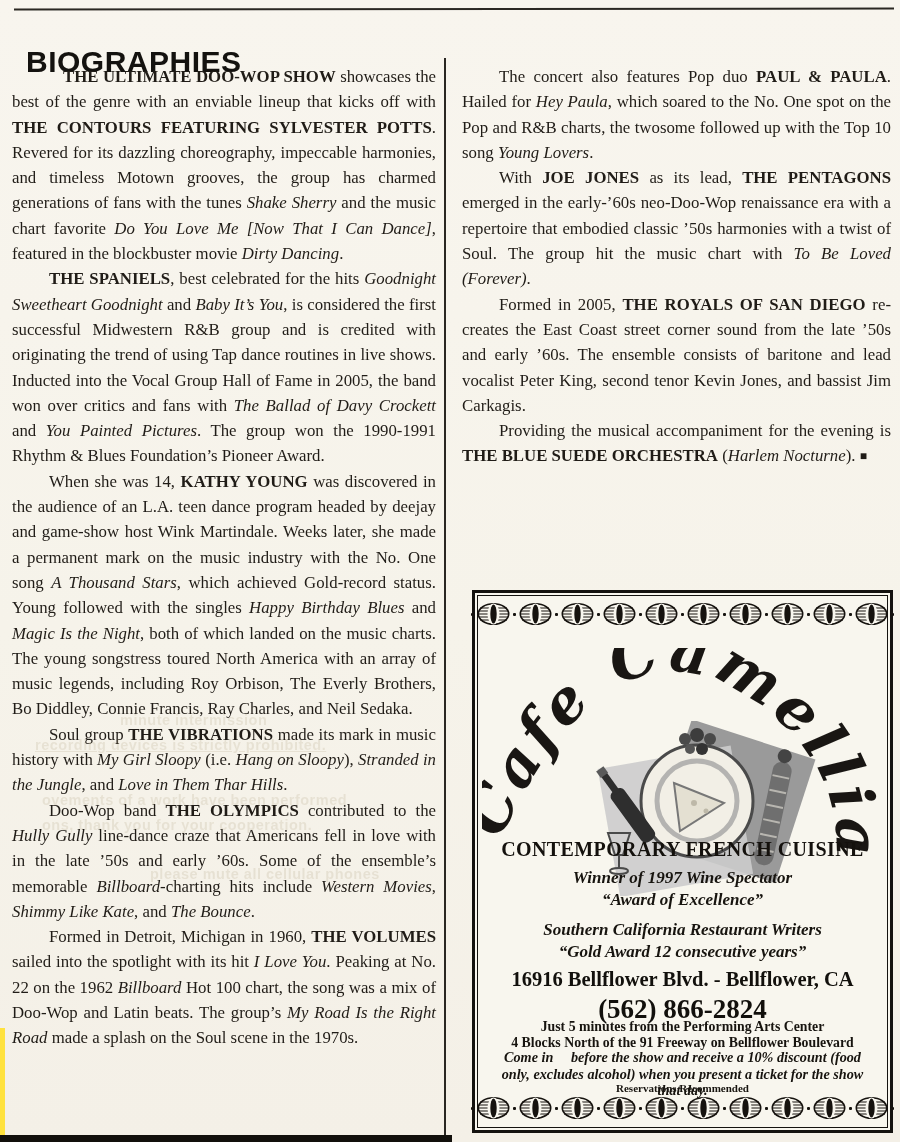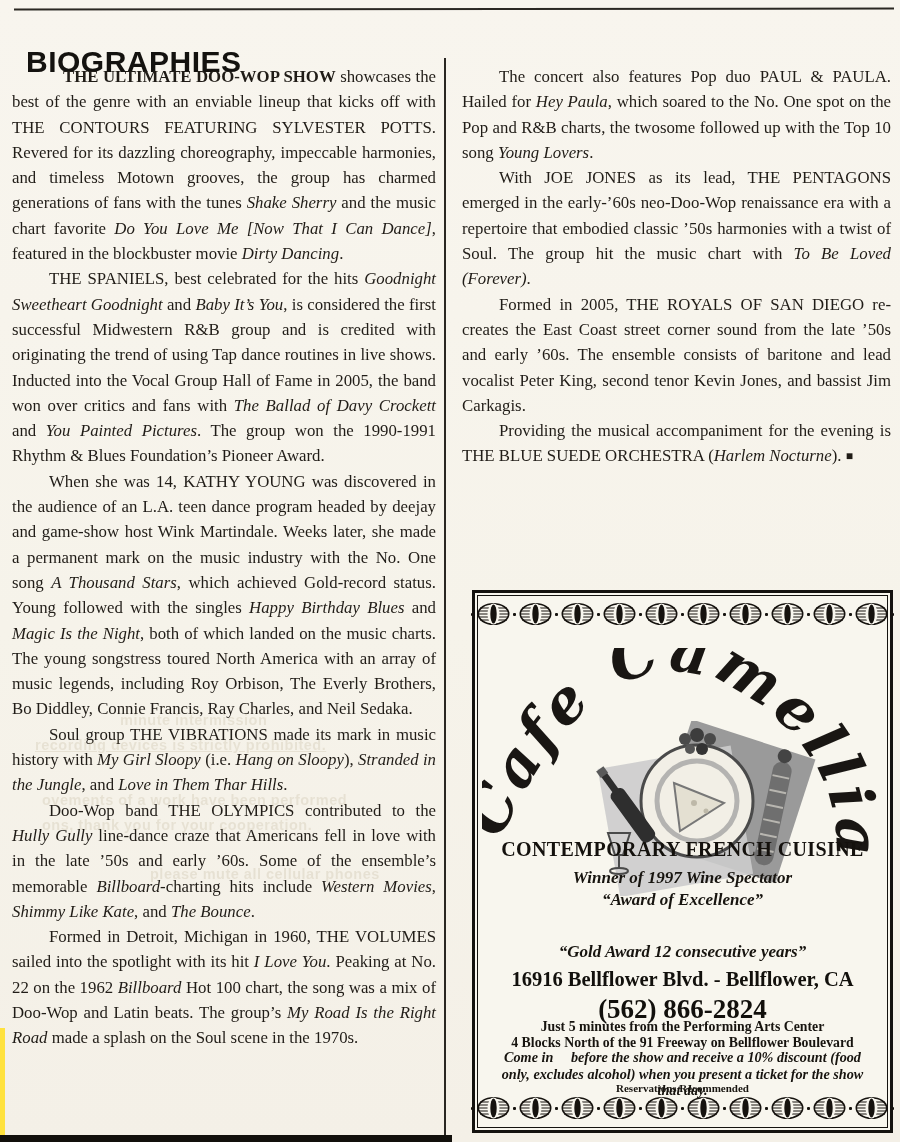--- a/index.html
+++ b/index.html
@@ -13,21 +13,21 @@
   .top-rule{position:absolute;left:14px;right:6px;top:8px;height:2px;
     background:#2b2823;transform:rotate(-0.06deg);}
   .page-title{position:absolute;left:11px;top:30px;margin:15px;
     font-family:"Liberation Sans", sans-serif;font-size:30px;font-weight:bold;
     letter-spacing:.5px;color:#14120f;}
   .col{position:absolute;top:64px;font-size:16.8px;line-height:25.3px;
     text-align:justify;color:#201c17;}
   .col-left{left:12px;width:424px;}
   .col-right{left:462px;width:429px;}
   .col p{margin:0;text-indent:37px;}
-  .st-b{font-weight:normal;}
+  .st-b{font-weight:bold;}
   .st-i{font-style:italic;}
   .st-bi{font-weight:bold;margin-left:14px;}
   .st-sq{font-size:12px;vertical-align:1px;}
   .divider{position:absolute;left:444px;top:58px;bottom:0;width:2px;background:#2a2722;}
   .bottom-bar{position:absolute;left:0;bottom:0;width:452px;height:7px;background:#12100c;}
   .yellow-strip{position:absolute;left:0;top:1028px;bottom:0;width:5px;background:#ffe23e;}
 
   
   .ad{position:absolute;left:472px;top:590px;width:421px;height:543px;
     border:3px solid #14120f;background:#f8f6ee;box-sizing:border-box;}
@@ -289,20 +289,21 @@
           </defs>
           <text font-family="DejaVu Serif, serif" font-style="italic" font-weight="bold" font-size="60" fill="#191613" letter-spacing="5">
             <textPath href="#logoArc" startOffset="4">Cafe Camellia</textPath>
           </text>
         </svg>
       </div>
 
       <div class="ad-cuisine">CONTEMPORARY FRENCH CUISINE</div>
       <div class="ad-award aw1a">Winner of 1997 Wine Spectator</div>
       <div class="ad-award aw1b">“Award of Excellence”</div>
+      <div class="ad-award aw2a">Southern California Restaurant Writers</div>
       <div class="ad-award aw2b">“Gold Award 12 consecutive years”</div>
       <div class="ad-address">16916 Bellflower Blvd. - Bellflower, CA</div>
       <div class="ad-phone">(562) 866-2824</div>
       <div class="ad-dir dir1">Just 5 minutes from the Performing Arts Center</div>
       <div class="ad-dir dir2">4 Blocks North of the 91 Freeway on Bellflower Boulevard</div>
       <div class="ad-offer"><span class="st-i">Come in </span><span class="st-bi">before</span><span class="st-i"> the show and receive a 10% discount (food only, excludes alcohol) when you present a ticket for the show that day.</span></div>
       <div class="ad-reserve">Reservations Recommended</div>
 
       <div class="ornament-row orn-bottom">
           <span class="orn-dot"></span>

